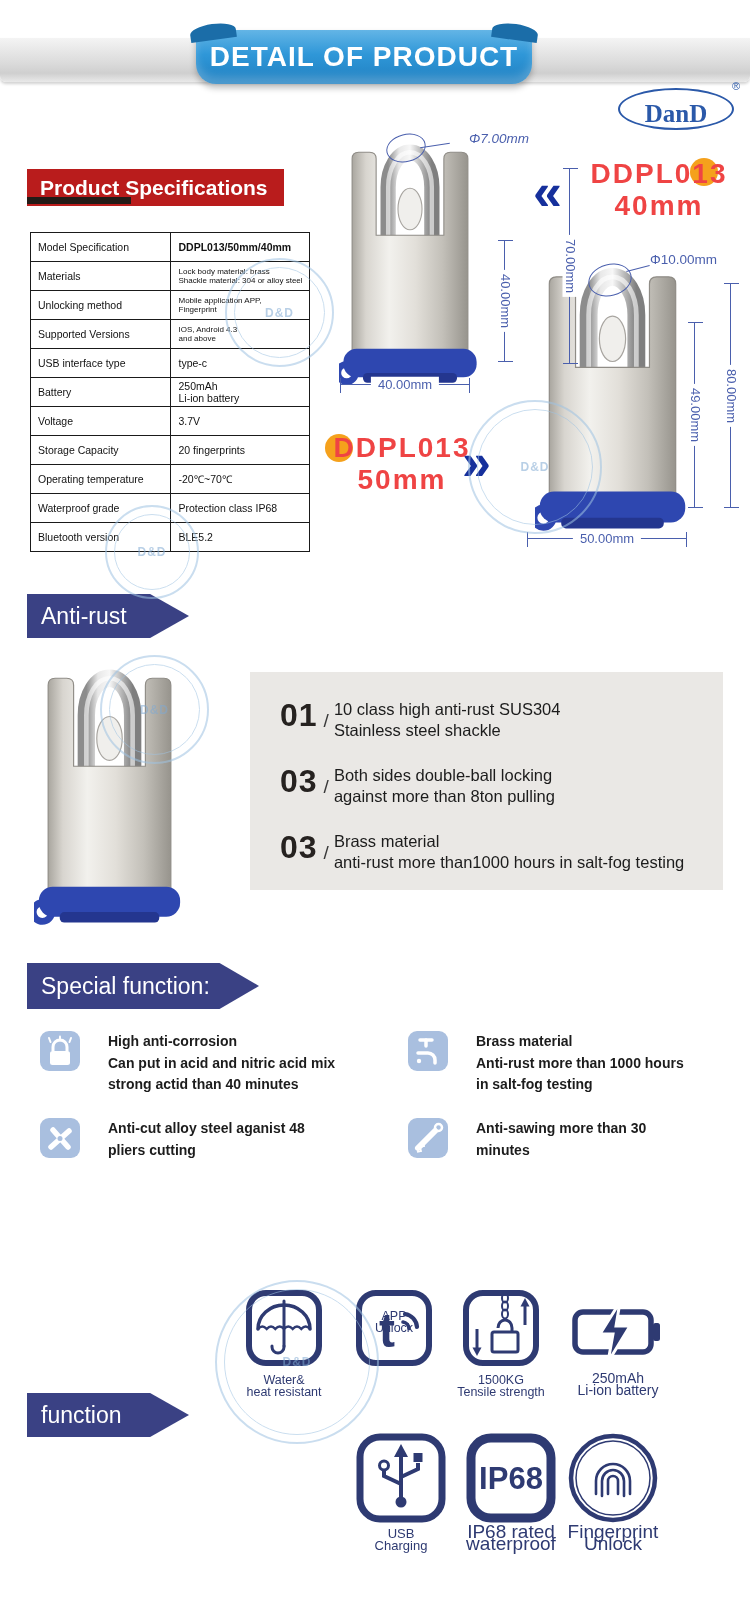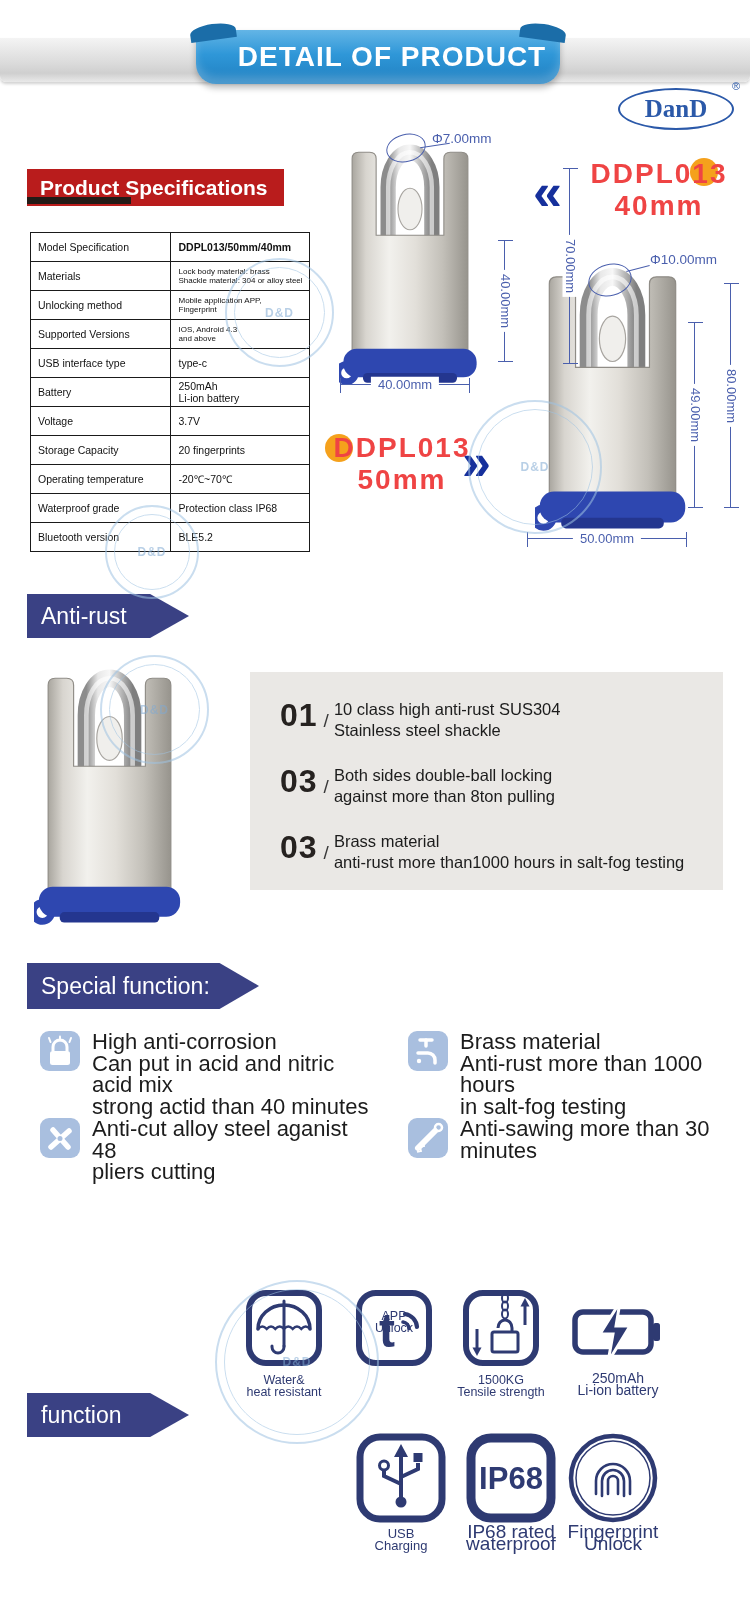--- a/index.html
+++ b/index.html
@@ -6,29 +6,29 @@
   #page{position:relative;width:750px;height:1597px;background:#fff;overflow:hidden;
         font-family:"Liberation Sans",sans-serif;color:#1f1f1f;}
 
   
   .top-bar{position:absolute;left:0;top:38px;width:750px;height:44px;
     background:linear-gradient(#f4f4f4,#dcdcdc 55%,#cfcfcf 80%,#e9e9e9);
     border-radius:0 0 6px 6px;box-shadow:0 2px 3px rgba(0,0,0,.18);}
   .ribbon{position:absolute;left:196px;top:30px;width:336px;height:54px;
     background:linear-gradient(#63b5e6,#2f97d8 45%,#1f7fc0);
     border-radius:10px 10px 20px 20px;display:flex;align-items:center;justify-content:center;
-    box-shadow:0 4px 6px rgba(0,0,0,.25), inset 0 -7px 8px rgba(255,255,255,.22);padding-left:28px;}
+    box-shadow:0 4px 6px rgba(0,0,0,.25), inset 0 -7px 8px rgba(255,255,255,.22);}
   .ribbon:before,.ribbon:after{content:'';position:absolute;top:-6px;width:46px;height:16px;
     background:#1b6da8;border-radius:50% 50% 0 0;}
   .ribbon:before{left:-6px;transform:rotate(-8deg);}
   .ribbon:after{right:-6px;transform:rotate(8deg);}
   .ribbon-title{color:#fff;font-size:28px;font-weight:bold;letter-spacing:1px;position:relative;z-index:2;}
 
   .logo{position:absolute;left:618px;top:88px;width:112px;height:38px;border:2.5px solid #2b59a9;
-    border-radius:50%;display:flex;align-items:center;justify-content:center;}
+    border-radius:50%;display:flex;align-items:flex-end;justify-content:center;}
   .logo-text{font-family:"Liberation Serif",serif;font-weight:bold;font-size:25px;color:#2b59a9;}
   .logo-reg{position:absolute;left:732px;top:80px;font-size:11px;color:#2b59a9;}
 
   
   .navy-box{position:absolute;background:#b91c1c;color:#fff;font-weight:bold;margin-top:27px;}
   .spec-title{left:27px;top:142px;width:257px;height:37px;font-size:21px;line-height:37px;padding-left:13px;box-sizing:border-box;}
   .spec-underline{position:absolute;left:27px;top:197px;width:104px;height:7px;background:#231b17;}
   .banner-arrow{position:absolute;background:#3a4184;color:#fff;font-size:23px;line-height:44px;
     padding-left:14px;box-sizing:border-box;font-weight:normal;}
   .ar-banner{left:27px;top:594px;width:162px;height:44px;clip-path:polygon(0 0,76% 0,100% 50%,76% 100%,0 100%);}
@@ -69,21 +69,21 @@
   .gray-box{position:absolute;left:250px;top:672px;width:473px;height:218px;background:#eae8e5;box-sizing:border-box;
     padding:26px 0 0 30px;}
   .ar-item{display:flex;margin-bottom:23px;}
   .ar-num{font-size:32px;font-weight:bold;color:#262220;line-height:34px;letter-spacing:1px;}
   .ar-slash{font-size:19px;color:#3a3a3a;margin:12px 5px 0 6px;}
   .ar-text{font-size:16.5px;line-height:21px;color:#1c1c1c;padding-top:1px;}
 
   
   .sf-item{position:absolute;display:flex;}
   .sf-icon{width:40px;height:40px;border-radius:9px;background:#a9bfdf;flex:none;}
-  .sf-text{margin-left:12px;font-size:22px;line-height:21.5px;color:#1c1c1c;}
+  .sf-text{margin-left:28px;font-size:14px;line-height:21.5px;color:#1c1c1c;font-weight:bold;}
   .fn-label{position:absolute;text-align:center;color:#2e3a72;font-size:12.5px;line-height:15px;white-space:nowrap;transform:translateX(-50%);}
   .fn-label.big{font-size:19px;line-height:22px;}
   .fn-label.mid{font-size:14px;line-height:17px;}
 
   
   .stamp{position:absolute;border:2px solid #9fc3e2;border-radius:50%;opacity:.55;
     display:flex;align-items:center;justify-content:center;pointer-events:none;z-index:5;}
   .stamp:before{content:'';position:absolute;inset:7px;border:1px solid #9fc3e2;border-radius:50%;}
   .stamp span{font-size:12px;font-weight:bold;color:#7fa9d2;letter-spacing:1px;text-align:center;}
 
@@ -203,21 +203,21 @@
     <path d="M45,130 V78 A20,32 0 0 1 85,78 V130" stroke="#ffffff" stroke-width="4" fill="none" opacity="0.6"></path>
     <path d="M12,52 Q12,46 18,46 L28,46 Q34,46 34,52 L34,122 L96,122 L96,52 Q96,46 102,46 L112,46 Q118,46 118,52 L118,230 Q118,236 112,236 L18,236 Q12,236 12,230 Z" fill="url(#bodyGrad)" stroke="#8f8c86" stroke-width="1"></path>
     <ellipse cx="65" cy="98" rx="11" ry="19" fill="#f0efec" stroke="#a8a5a0" stroke-width="1"></ellipse>
     <circle cx="7" cy="248" r="8" fill="none" stroke="#2e47b0" stroke-width="6"></circle>
     <rect x="4" y="226" width="122" height="26" rx="12" fill="#2e47b0"></rect>
     <rect x="22" y="248" width="86" height="9" rx="4" fill="#24368f"></rect>
   </svg>
 
   <div class="leader-ellipse" style="left:386px;top:134px;width:38px;height:26px;transform:rotate(-14deg);"></div>
   <div class="leader-line" style="left:420px;top:145px;width:30px;transform:rotate(-9deg);"></div>
-  <span class="dia-label" style="left:432px;top:131px;">Φ7.00mm</span>
+  <span class="dia-label" style="left:469px;top:131px;font-style:italic;">Φ7.00mm</span>
   <div class="vdim" style="left:504px;top:240px;height:122px;">
     <span class="dlabel">40.00mm</span>
     </div>
   <div class="vdim" style="left:569px;top:168px;height:196px;">
     <span class="dlabel">70.00mm</span>
     </div>
   <div class="hdim" style="left:340px;top:384px;width:130px;">
     <span class="dlabel">40.00mm</span>
     </div>
 

